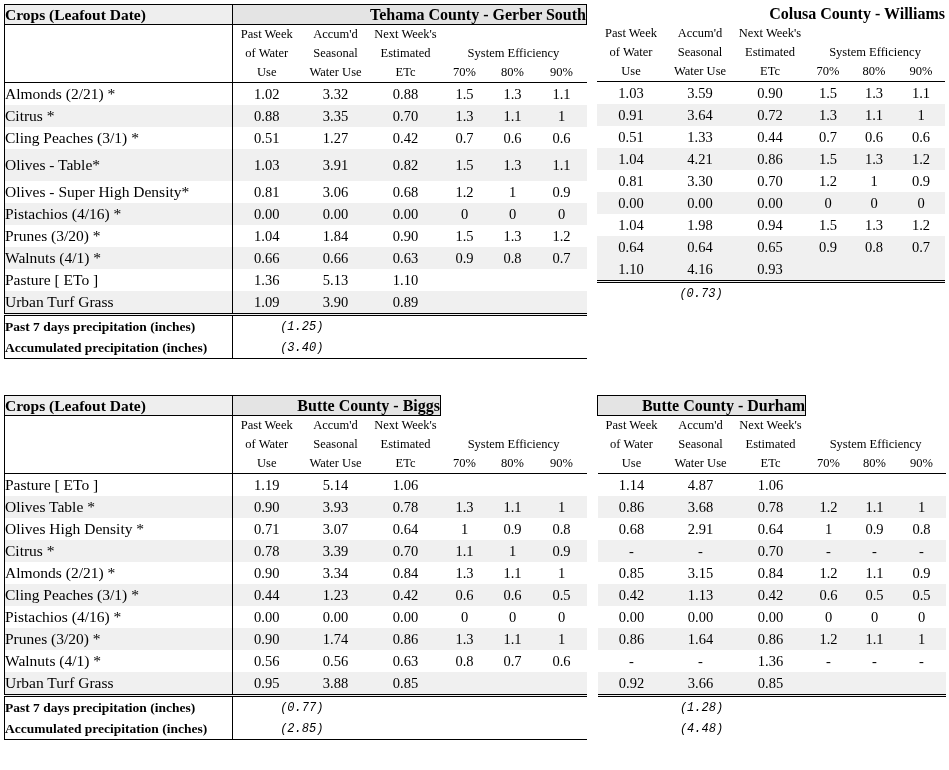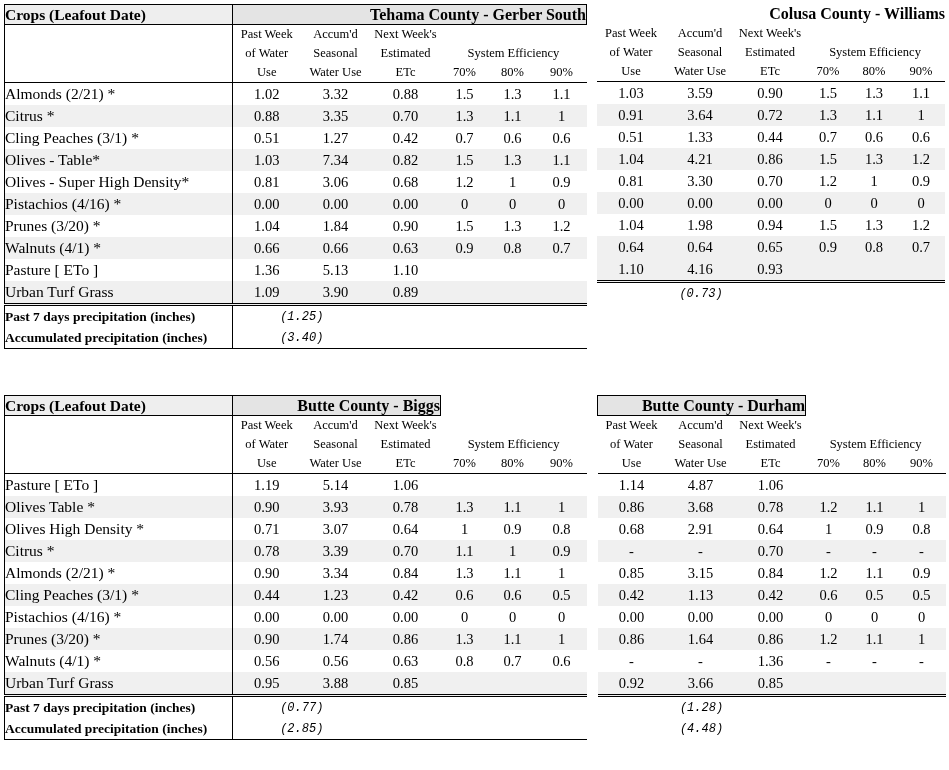--- a/index.html
+++ b/index.html
@@ -145,23 +145,23 @@
       <tr>
             <td class="rowlabel bdr-l bdr-r" style="height:22px;">Cling Peaches (3/1) *</td>
             <td class="num">0.51</td>
             <td class="num">1.27</td>
             <td class="num">0.42</td>
             <td class="num">0.7</td>
             <td class="num">0.6</td>
             <td class="num">0.6</td>
           </tr>
       <tr class="shade">
-            <td class="rowlabel bdr-l bdr-r" style="height:22px;">Olives - Table*</td>
+            <td class="rowlabel bdr-l bdr-r" style="height:32px;">Olives - Table*</td>
             <td class="num">1.03</td>
-            <td class="num">7.34</td>
+            <td class="num">3.91</td>
             <td class="num">0.82</td>
             <td class="num">1.5</td>
             <td class="num">1.3</td>
             <td class="num">1.1</td>
           </tr>
       <tr>
             <td class="rowlabel bdr-l bdr-r" style="height:22px;">Olives - Super High Density*</td>
             <td class="num">0.81</td>
             <td class="num">3.06</td>
             <td class="num">0.68</td>

